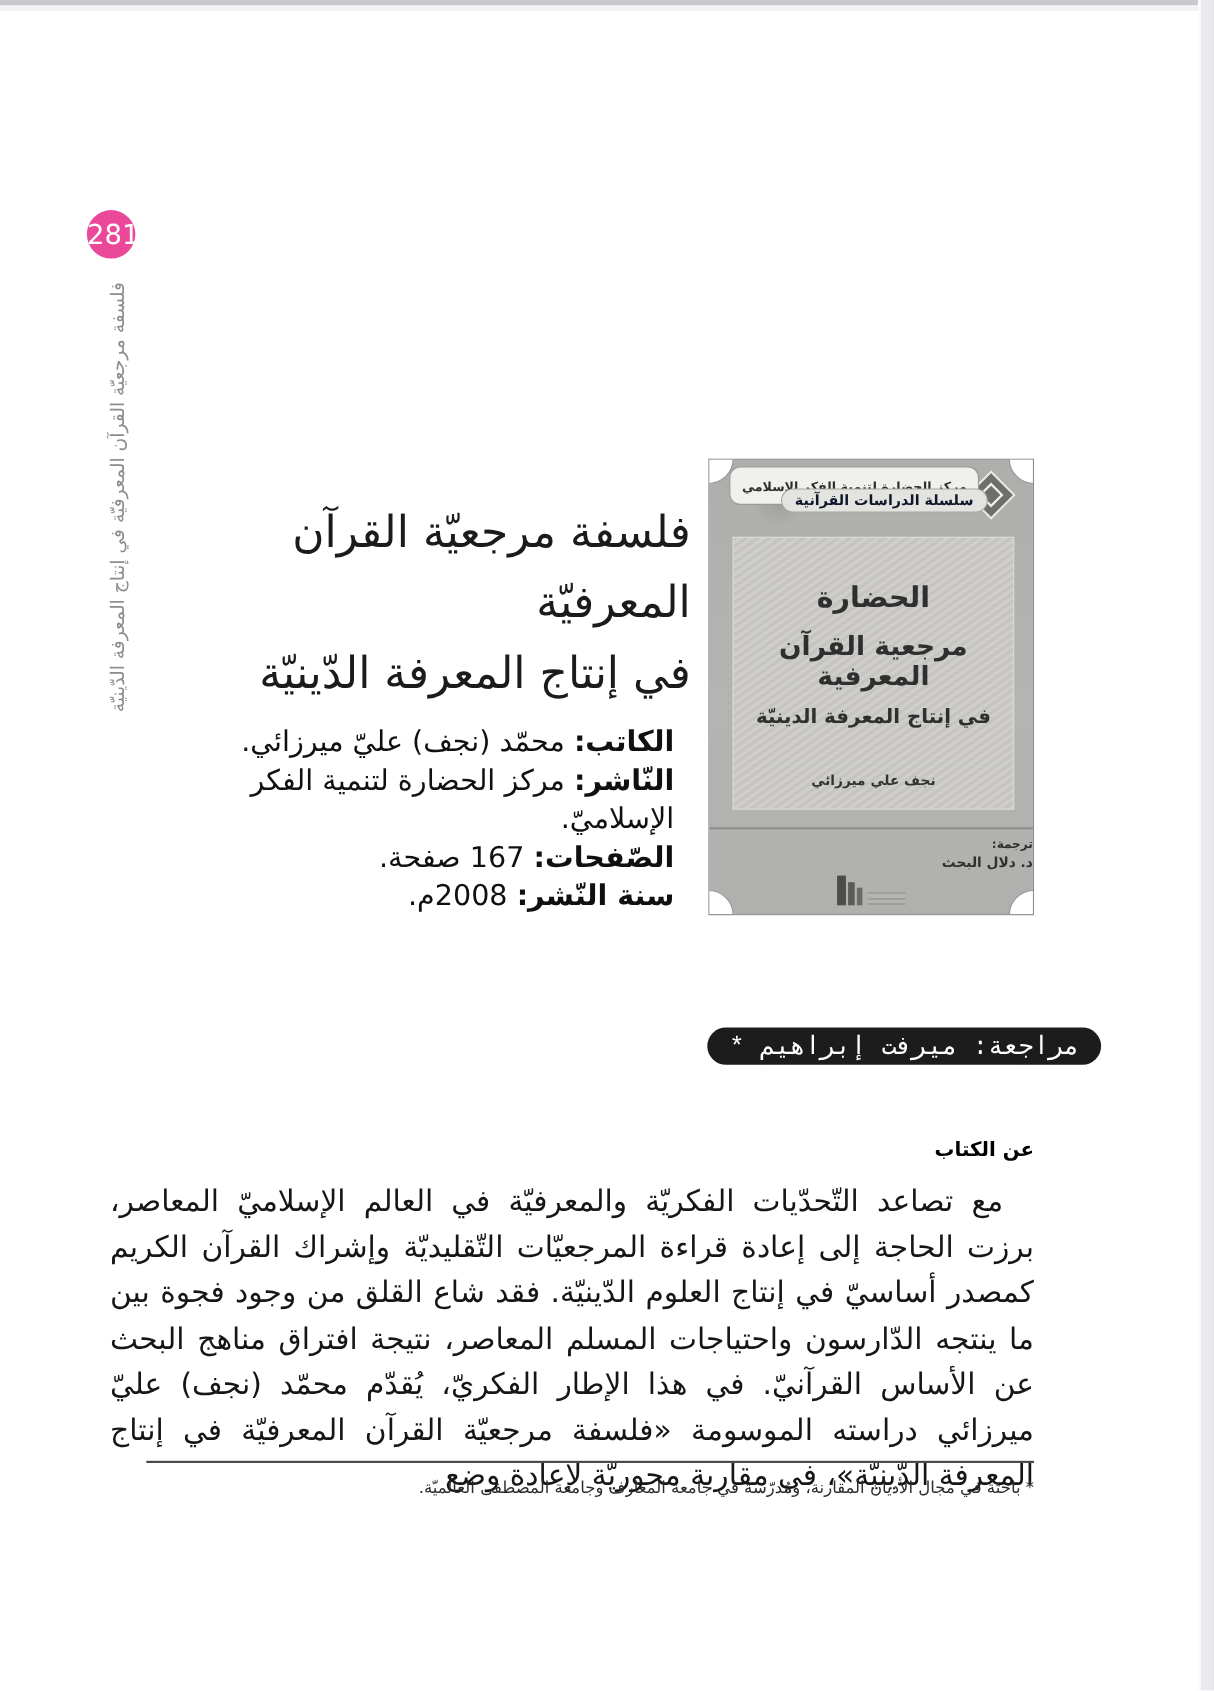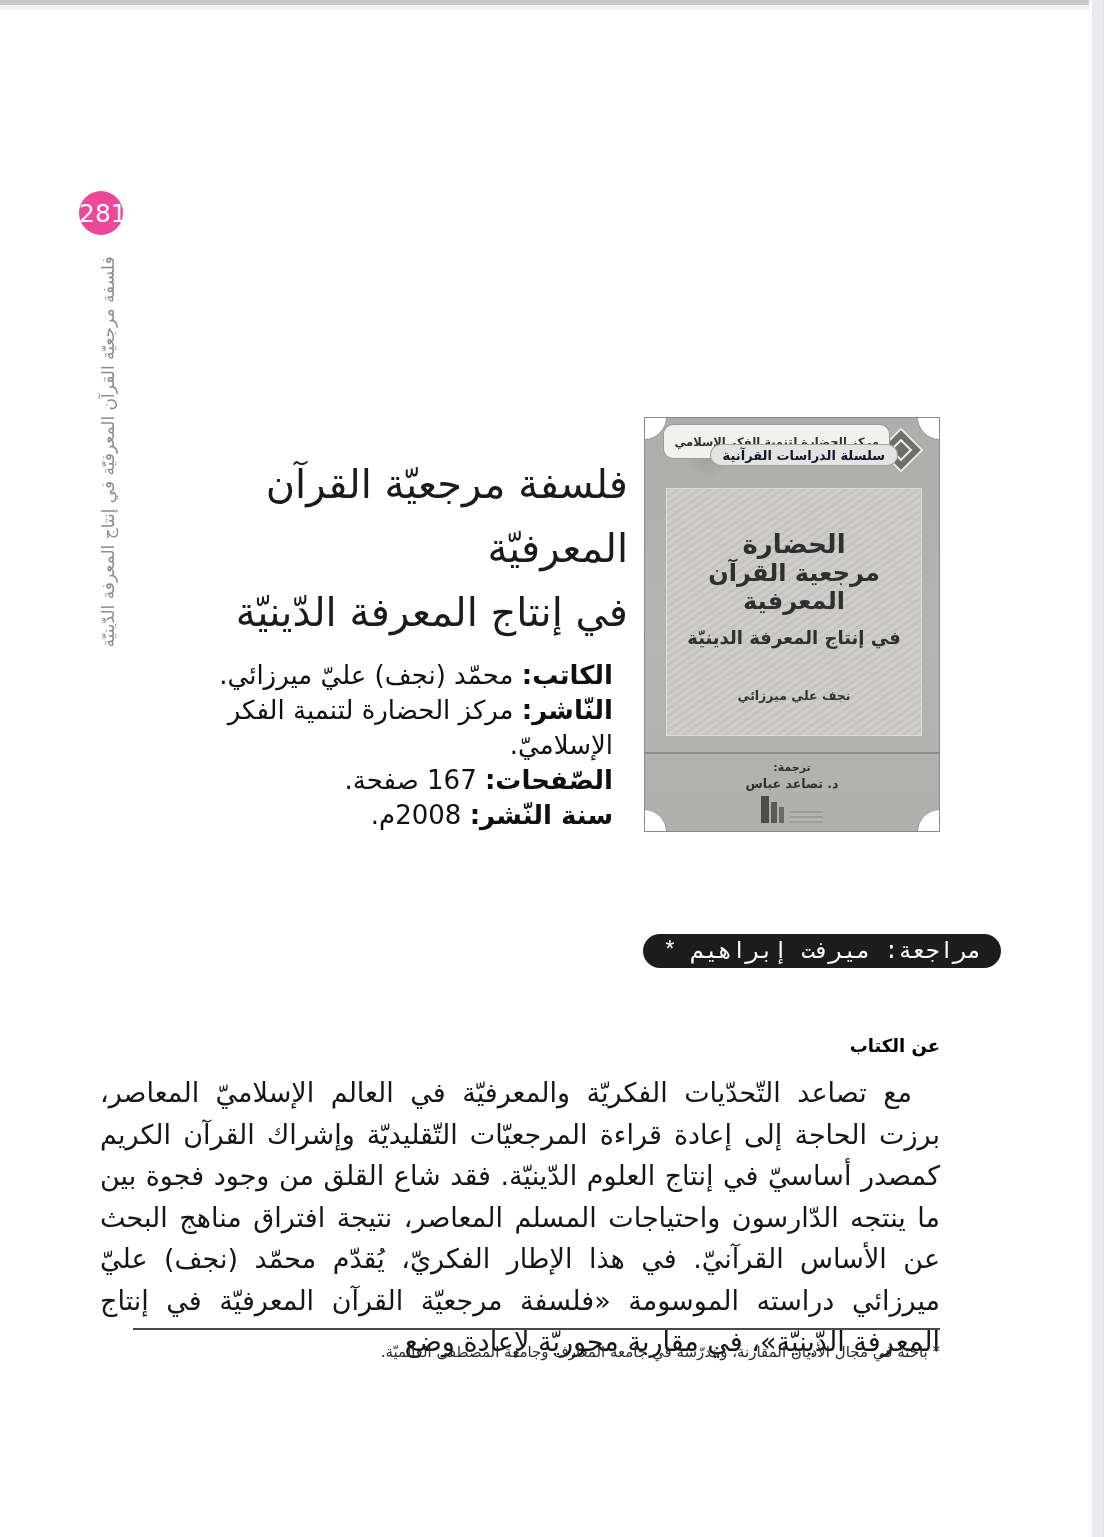--- a/index.html
+++ b/index.html
@@ -103,26 +103,26 @@
     direction:rtl;display:inline-flex;align-items:center;padding:0 12px;
     font-size:13px;white-space:nowrap;box-shadow:0 0 0 1px #a6a6a4;
   }
   .cover-panel{
     position:absolute;left:21px;right:17px;top:70px;bottom:95px;
     background:#c9c8c5;border:1px solid #dbdad6;
     background-image:repeating-linear-gradient(-35deg,rgba(255,255,255,0.10) 0 3px,rgba(0,0,0,0.02) 3px 6px);
     direction:rtl;text-align:center;color:#2f2f2f;
   }
   .cover-t1{margin-top:40px;font-size:26px;font-weight:bold;letter-spacing:1px;}
-  .cover-t2{font-size:24px;font-weight:bold;}
+  .cover-t2{margin-top:14px;font-size:24px;font-weight:bold;}
   .cover-t3{margin-top:12px;font-size:18px;font-weight:bold;}
   .cover-author{margin-top:40px;font-size:12.5px;font-weight:bold;color:#333331;}
   .cover-sep{position:absolute;left:0;right:0;bottom:77px;height:2px;background:#8e8e8c;}
   .cover-translation{
-    position:absolute;left:0;right:0;bottom:40px;direction:rtl;text-align:center;color:#2f2f2d;
+    position:absolute;left:0;right:0;bottom:40px;direction:rtl;color:#2f2f2d;
   }
   .cover-trans-lbl{font-size:11px;font-weight:bold;}
   .cover-translator{font-size:12.5px;font-weight:bold;margin-top:2px;}
   .pub-logo{position:absolute;left:0;right:0;bottom:8px;height:28px;display:flex;align-items:flex-end;justify-content:center;gap:2px;}
   .pub-bar1{width:8px;height:27px;background:#4c4c4a;}
   .pub-bar2{width:6px;height:21px;background:#5a5a58;}
   .pub-bar3{width:5px;height:16px;background:#6a6a68;}
   .pub-text{width:34px;height:12px;margin-left:3px;background:repeating-linear-gradient(180deg,#9d9d9b 0 2px,#b4b4b2 2px 5px);}
 </style>
 </head>
@@ -164,21 +164,21 @@
     <div class="cover-panel">
       <div class="cover-t1">الحضارة</div>
       <div class="cover-t2">مرجعية القرآن المعرفية</div>
       <div class="cover-t3">في إنتاج المعرفة الدينيّة</div>
       <div class="cover-author">نجف علي ميرزائي</div>
     </div>
 
     <div class="cover-sep"></div>
     <div class="cover-translation">
       <div class="cover-trans-lbl">ترجمة:</div>
-      <div class="cover-translator">د. تصاعد عباس</div>
+      <div class="cover-translator">د. دلال البحث</div>
     </div>
     <div class="pub-logo">
       <div class="pub-bar1"></div>
       <div class="pub-bar2"></div>
       <div class="pub-bar3"></div>
       <div class="pub-text"></div>
     </div>
 
     <div class="notch tl"></div>
     <div class="notch tr"></div>

